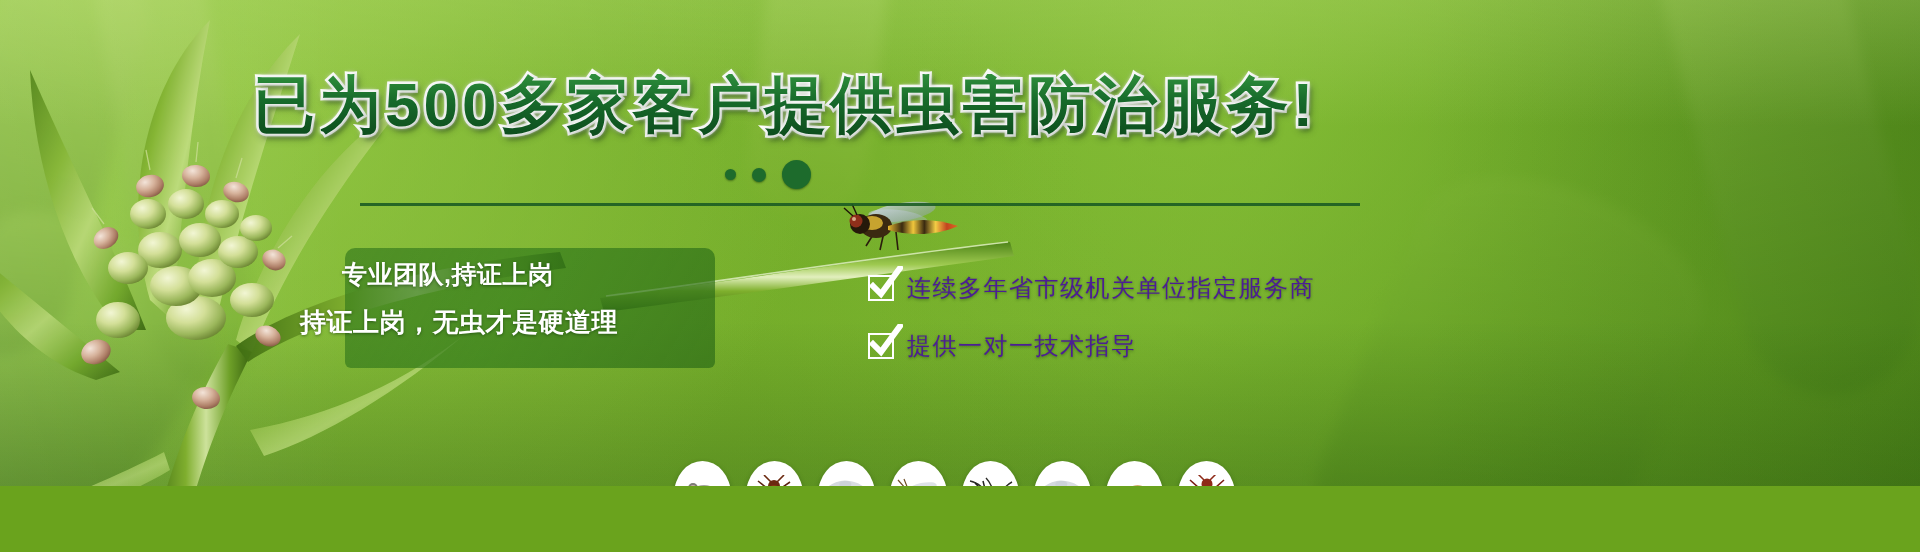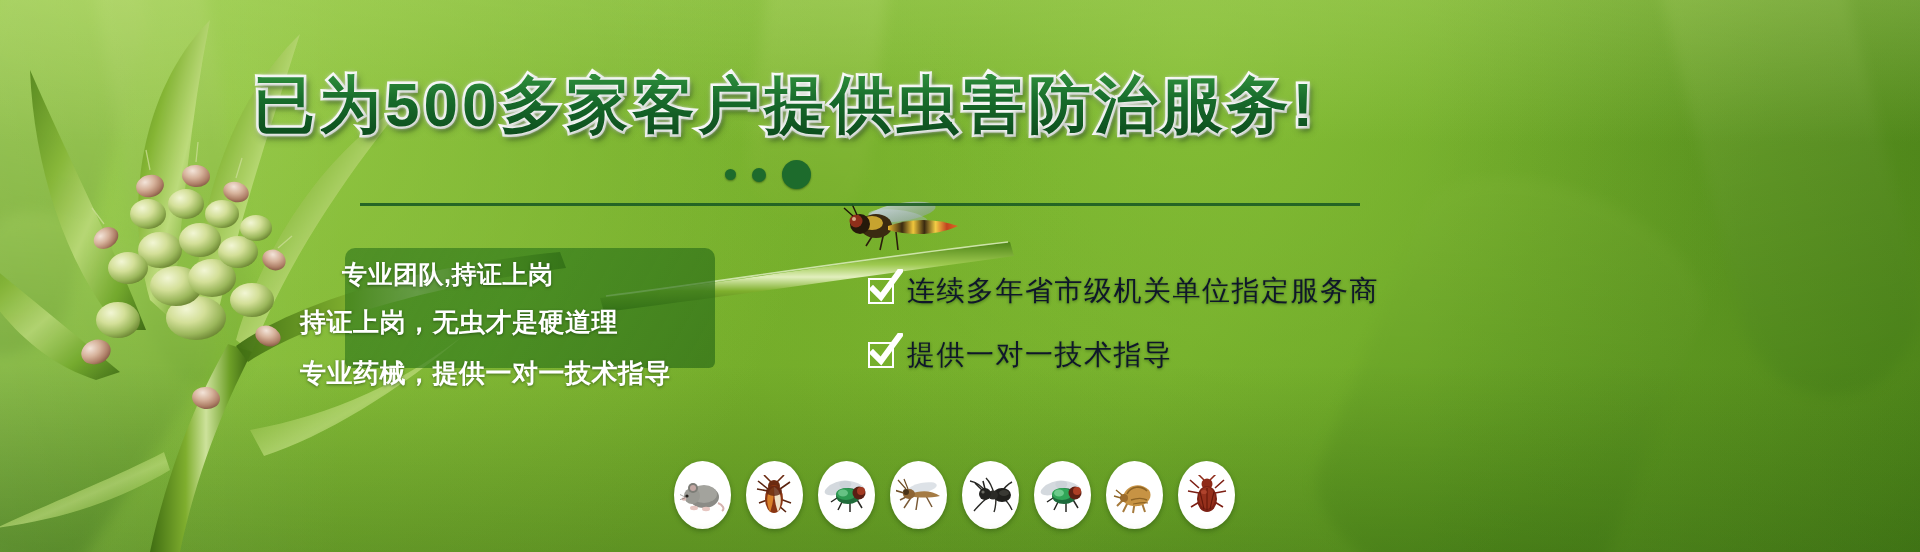--- a/index.html
+++ b/index.html
@@ -5,21 +5,21 @@
   * { margin:0; padding:0; box-sizing:border-box; }
   html,body { width:1920px; height:552px; overflow:hidden; }
   body {
     font-family:"Liberation Sans","DejaVu Sans",sans-serif;
     background:#6aa31d;
   }
 
   
   #banner {
     position:relative;
-    width:1920px; height:552px;
+    width:1920px; height:486px;
     overflow:hidden;
   }
 
   
   .bg-base {
     position:absolute; inset:0;
     background:
       radial-gradient(circle at 12% 18%, rgba(150,200,70,.85) 0%, rgba(150,200,70,0) 34%),
       radial-gradient(circle at 30% 82%, rgba(120,175,45,.8) 0%, rgba(120,175,45,0) 40%),
       radial-gradient(circle at 62% 10%, rgba(140,196,60,.75) 0%, rgba(140,196,60,0) 45%),
@@ -139,22 +139,22 @@
   }
   .check-box {
     position:relative;
     width:26px; height:26px;
     border:2px solid #ffffff;
     margin-right:13px;
     flex:0 0 auto;
   }
   .check-box svg { position:absolute; left:-1px; top:-11px; }
   .check-label {
-    color:#0f172a;
-    font-size:28px;
+    color:#4c1d95;
+    font-size:24px;
     letter-spacing:1.5px;
     white-space:nowrap;
     text-shadow:0 1px 3px rgba(10,40,5,.45);
   }
 
   
   .pests {
     position:absolute; left:674px; top:461px;
     display:flex; gap:15px;
     z-index:4;
@@ -323,21 +323,20 @@
     <span class="dot m"></span>
     <span class="dot l"></span>
   </div>
 
   <div class="rule"></div>
 
   <div class="panel"></div>
   <div class="panel-lines">
     <div class="pline l1">专业团队,持证上岗</div>
     <div class="pline l2">持证上岗，无虫才是硬道理</div>
-    <div class="pline l3">专业药械，提供一对一技术指导</div>
   </div>
 
   <div class="checklist">
 
     <div class="check-row">
       <span class="check-box">
         <svg width="34" height="36" viewBox="0 0 34 36">
           <path d="M4,20 L12,28 L31,2" stroke="#ffffff" stroke-width="6" fill="none" stroke-linecap="square" stroke-linejoin="miter"></path>
         </svg>
       </span>

